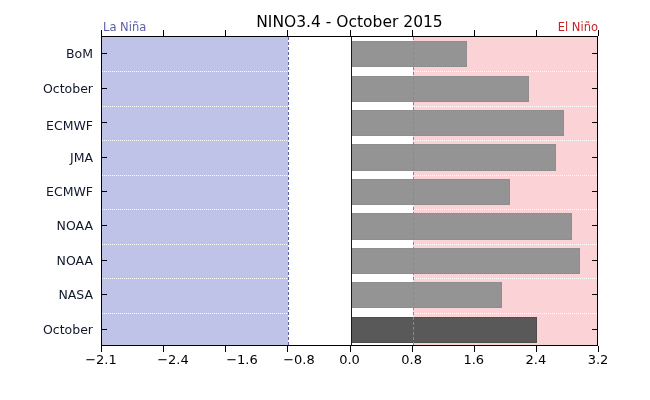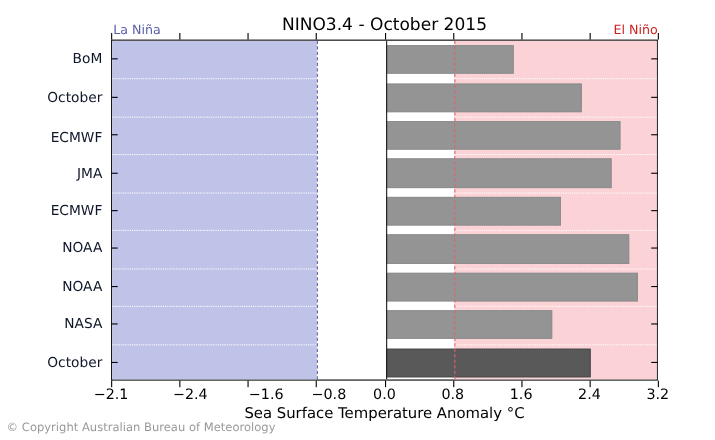--- a/index.html
+++ b/index.html
@@ -254,15 +254,13 @@
       <div class="xtick-mark top" style="left: 473.75px;"></div>
       <div class="xtick-label" style="left: 473.75px;">1.6</div>
       <div class="xtick-mark" style="left: 535.875px;"></div>
       <div class="xtick-mark top" style="left: 535.875px;"></div>
       <div class="xtick-label" style="left: 535.875px;">2.4</div>
       <div class="xtick-mark" style="left: 598px;"></div>
       <div class="xtick-mark top" style="left: 598px;"></div>
       <div class="xtick-label" style="left: 598px;">3.2</div>
     </div>
 
-  <div id="xaxis-title">Sea Surface Temperature Anomaly °C</div>
-  <div id="copyright">© Copyright Australian Bureau of Meteorology</div>
 </div>
 
 </body></html>

